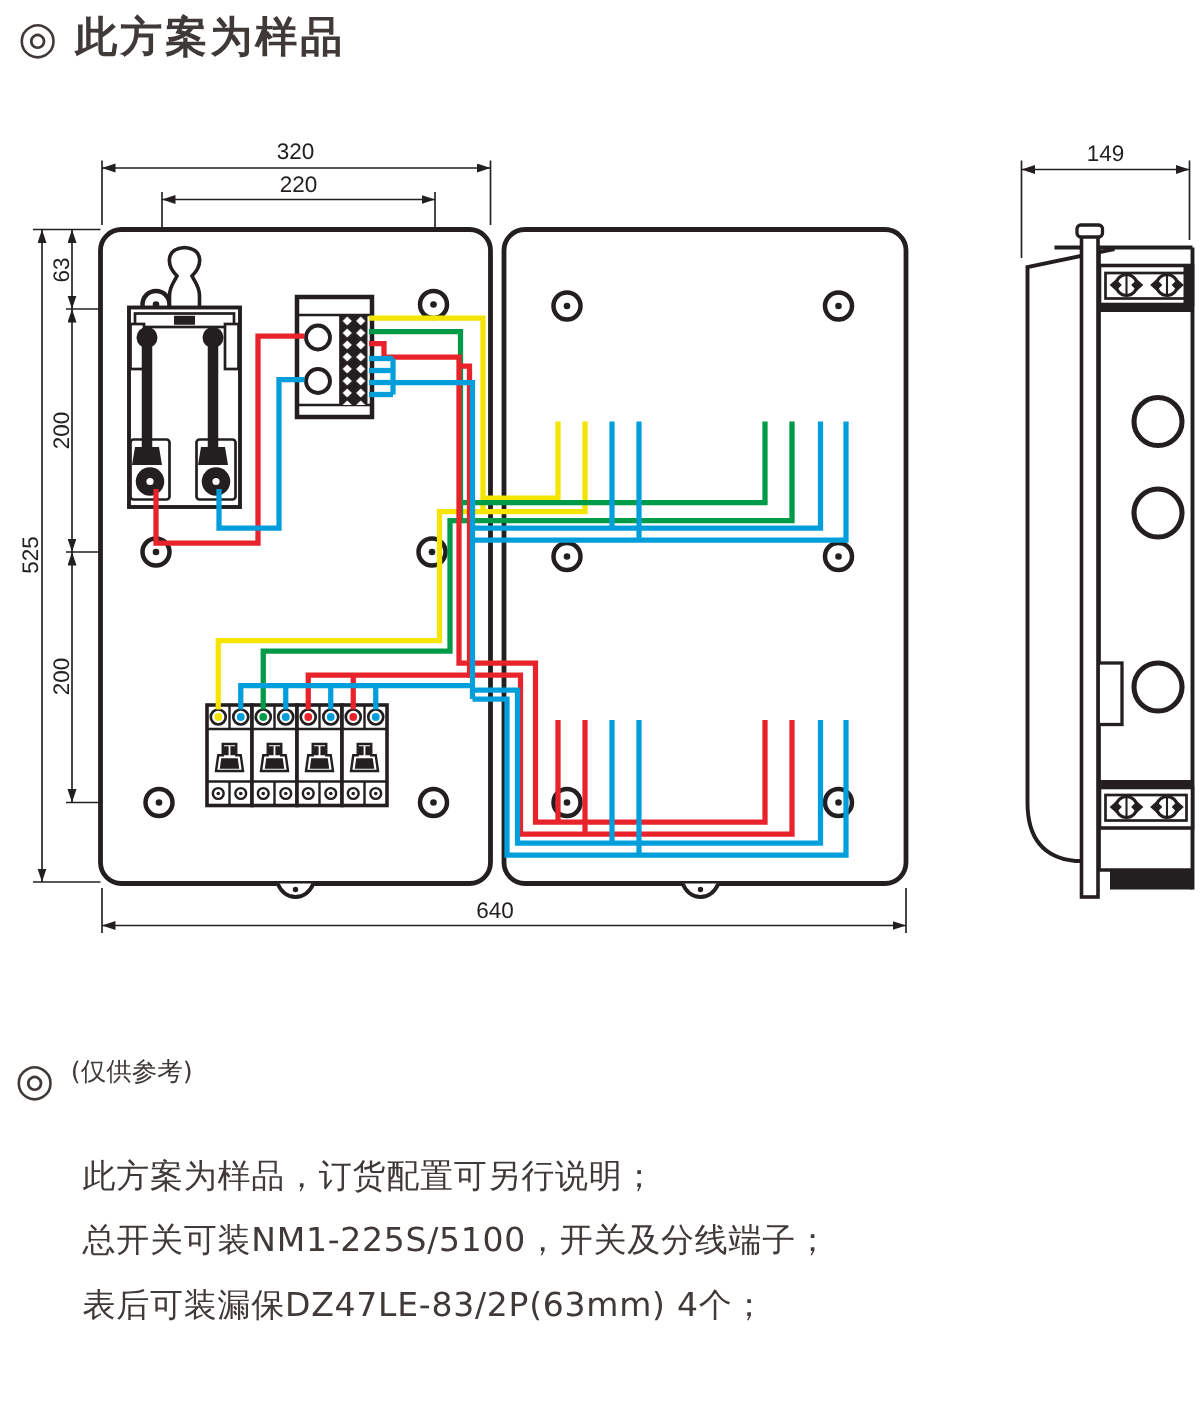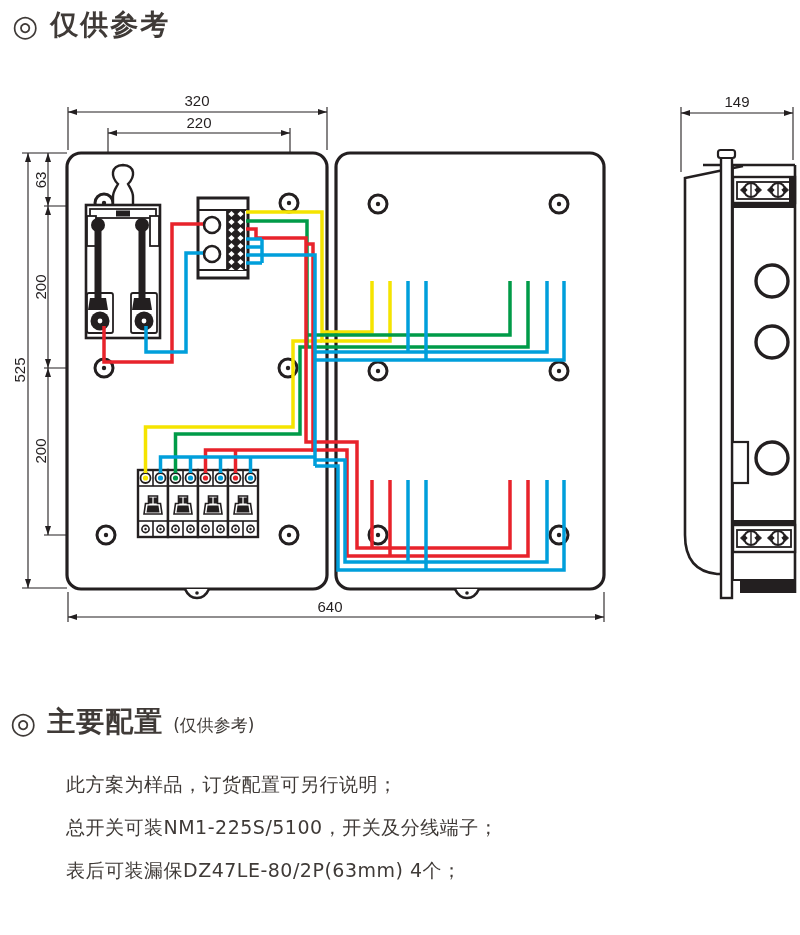--- a/index.html
+++ b/index.html
@@ -5,32 +5,32 @@
   html,body{margin:0;padding:0;background:#fff;}
   .canvas{position:relative;width:800px;height:935px;background:#fff;overflow:hidden;
           font-family:"DejaVu Sans","Liberation Sans",sans-serif;color:#3f3a37;}
   .h1{position:absolute;left:12px;top:6px;font-size:28px;font-weight:700;letter-spacing:2px;
       display:flex;align-items:center;gap:10px;}
   .h1 .bullet{font-size:30px;font-weight:400;}
   .h2{position:absolute;left:10px;top:703px;font-size:28px;font-weight:700;letter-spacing:1px;
       display:flex;align-items:baseline;gap:10px;}
   .h2 .bullet{font-size:30px;font-weight:400;align-self:center;}
   .h2 .suffix{font-size:17px;font-weight:400;letter-spacing:0;}
-  .notes{position:absolute;left:66px;top:763px;font-size:19px;font-weight:500;line-height:43px;
+  .notes{position:absolute;left:55px;top:763px;font-size:22px;font-weight:500;line-height:43px;
          color:#3f3a37;letter-spacing:0.5px;}
   svg{position:absolute;left:0;top:0;}
   svg text{font-family:"Liberation Sans","DejaVu Sans",sans-serif;font-size:15px;fill:#231f20;}
 </style>
 </head>
 <body>
 <div class="canvas">
 
 <div class="h1">
   <span class="bullet">◎</span>
-  <span>仅供参考</span>
+  <span>此方案为样品</span>
 </div>
 
 <svg width="800" height="660" viewBox="0 0 800 660">
   <defs>
     <marker id="arw" markerWidth="11" markerHeight="8" refX="9" refY="3" orient="auto-start-reverse" markerUnits="userSpaceOnUse">
       <path d="M0,0 L9,3 L0,6 Z" fill="#231f20"></path>
     </marker>
     <pattern id="hatch" x="227" y="210" width="9" height="8" patternUnits="userSpaceOnUse">
       <rect width="9" height="8" fill="#231f20"></rect>
       <path d="M4.5,1 L7.6,4 L4.5,7 L1.4,4 Z" fill="#ffffff"></path>
@@ -238,23 +238,22 @@
     <circle cx="190.5" cy="478" r="2.6" fill="#009fdb"></circle>
     <circle cx="205.5" cy="478" r="2.6" fill="#e8232b"></circle>
     <circle cx="220.5" cy="478" r="2.6" fill="#009fdb"></circle>
     <circle cx="235.5" cy="478" r="2.6" fill="#e8232b"></circle>
     <circle cx="250.5" cy="478" r="2.6" fill="#009fdb"></circle>
   </g>
 </svg>
 
 <div class="h2">
   <span class="bullet">◎</span>
-  <span>主要配置</span>
   <span class="suffix">(仅供参考)</span>
 </div>
 
 <div class="notes">
   <div>此方案为样品，订货配置可另行说明；</div>
   <div>总开关可装NM1-225S/5100，开关及分线端子；</div>
-  <div>表后可装漏保DZ47LE-80/2P(63mm) 4个；</div>
+  <div>表后可装漏保DZ47LE-83/2P(63mm) 4个；</div>
 </div>
 
 </div>
 
 </body></html>

